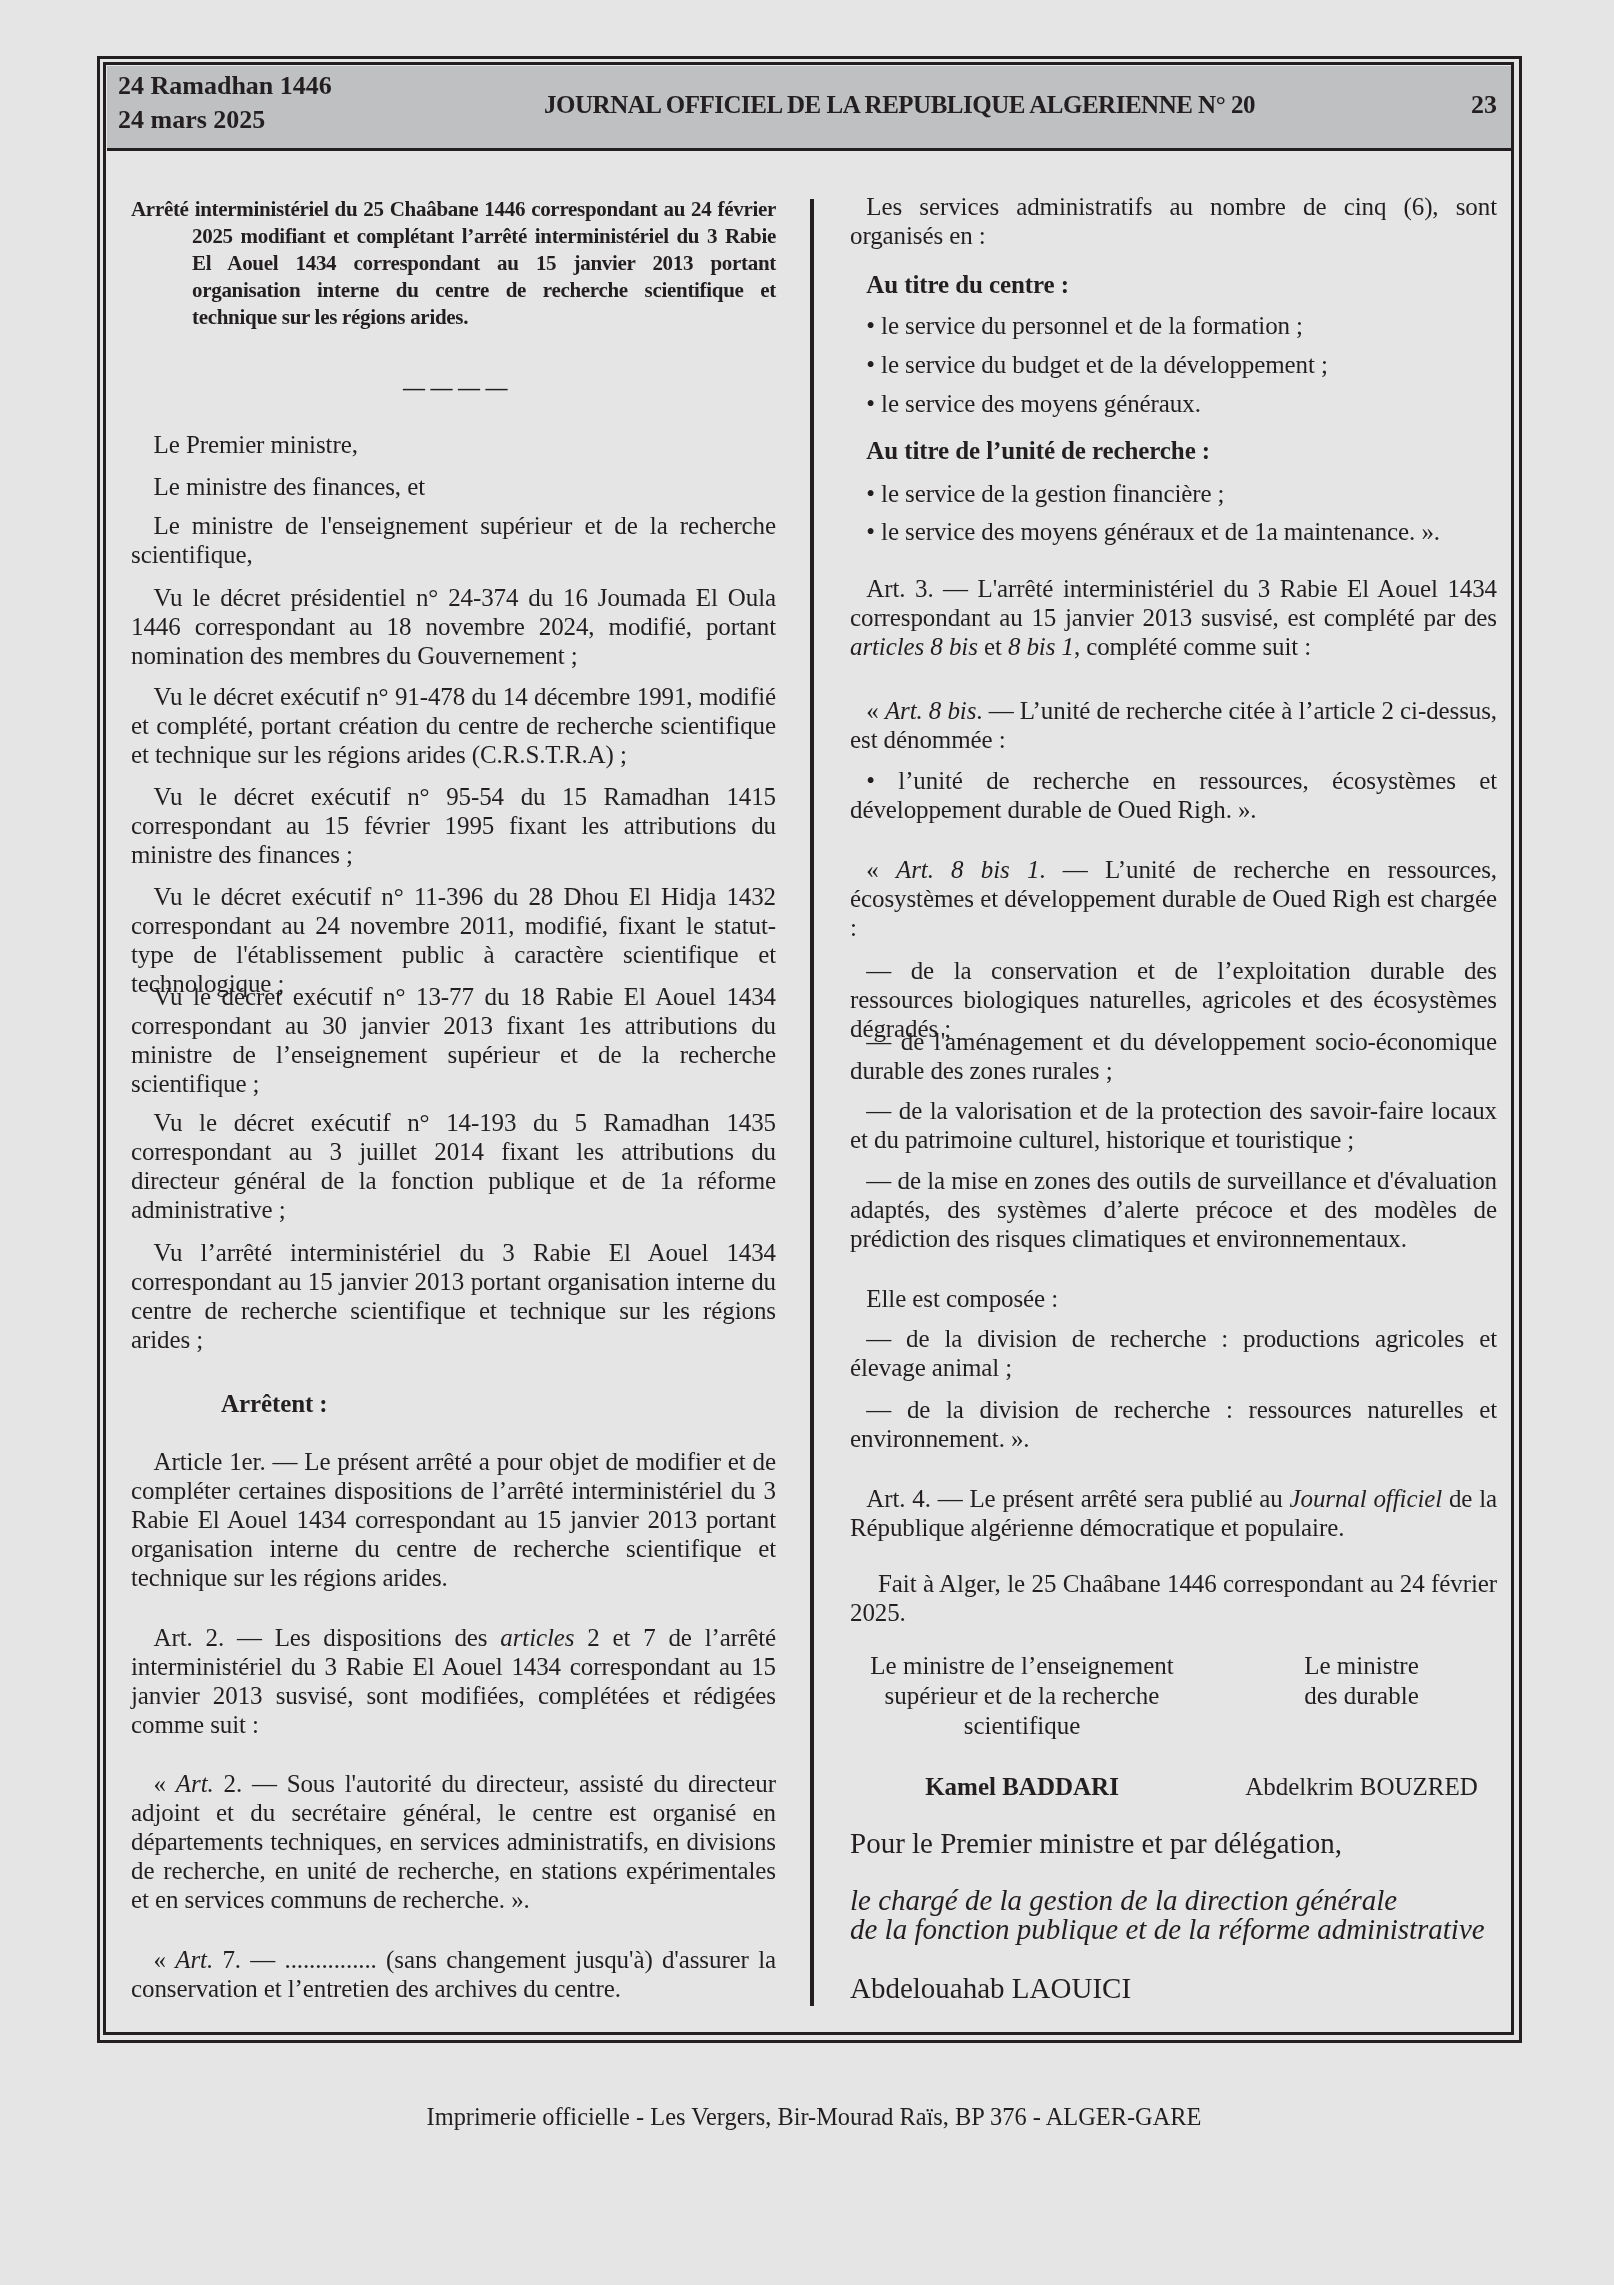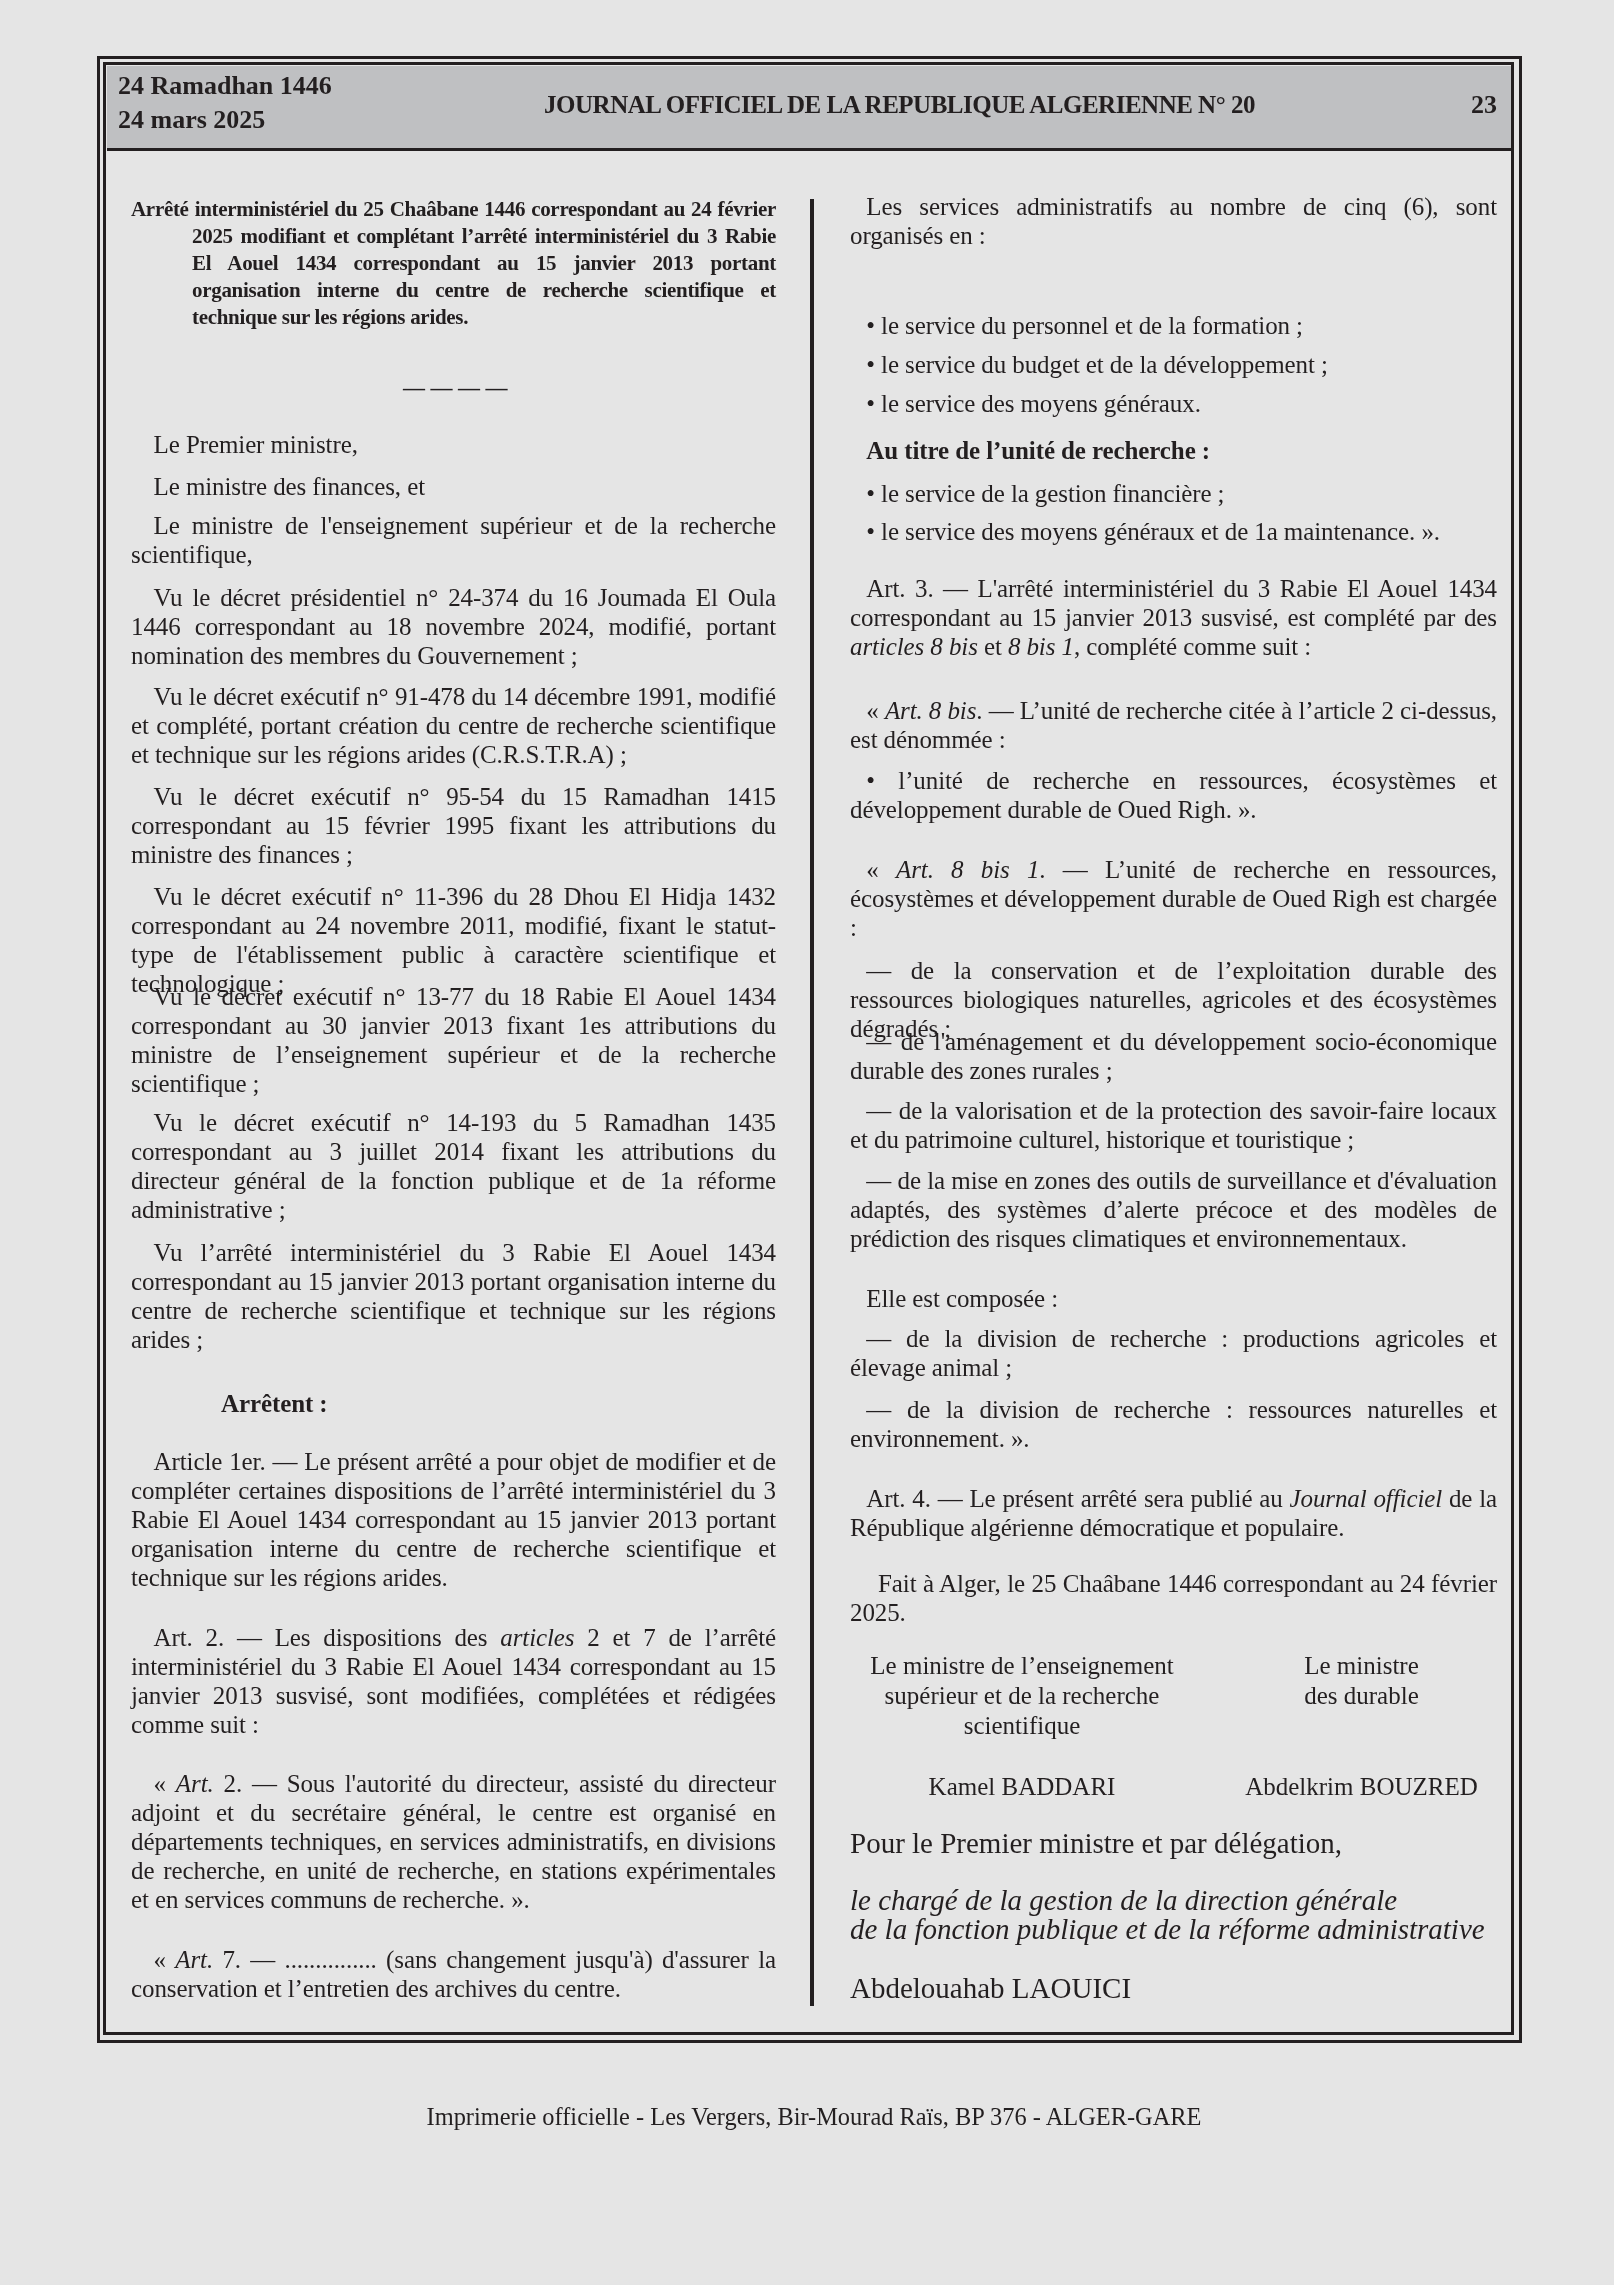--- a/index.html
+++ b/index.html
@@ -119,20 +119,21 @@
 
   <div class="p lc" style="top:1769px;">
     <span>« </span><span class="it">Art.</span><span> 2. — Sous l'autorité du directeur, assisté du directeur adjoint et du secrétaire général, le centre est organisé en départements techniques, en services administratifs, en divisions de recherche, en unité de recherche, en stations expérimentales et en services communs de recherche. ».</span>
   </div>
 
   <div class="p lc" style="top:1945px;">
     <span>« </span><span class="it">Art.</span><span> 7. — ............... (sans changement jusqu'à) d'assurer la conservation et l’entretien des archives du centre.</span>
   </div>
 
   <div class="p rc" style="top:192px;">Les services administratifs au nombre de cinq (6), sont organisés en :</div>
+  <div class="p rc bold" style="top:270px;">Au titre du centre :</div>
   <div class="p rc" style="top:311px;">• le service du personnel et de la formation ;</div>
   <div class="p rc" style="top:350px;">• le service du budget et de la développement ;</div>
   <div class="p rc" style="top:389px;">• le service des moyens généraux.</div>
   <div class="p rc bold" style="top:436px;">Au titre de l’unité de recherche :</div>
   <div class="p rc" style="top:479px;">• le service de la gestion financière ;</div>
   <div class="p rc" style="top:517px;">• le service des moyens généraux et de 1a maintenance. ».</div>
 
   <div class="p rc" style="top:574px;">
     <span>Art. 3. — L'arrêté interministériel du 3 Rabie El Aouel 1434 correspondant au 15 janvier 2013 susvisé, est complété par des </span><span class="it">articles 8 bis</span><span> et </span><span class="it">8 bis 1</span><span>, complété comme suit :</span>
   </div>
@@ -164,21 +165,21 @@
 
   <div class="sig-col sig-left" style="top:1651px;">
     <span class="sig-line">Le ministre de l’enseignement</span>
     <span class="sig-line">supérieur et de la recherche</span>
     <span class="sig-line">scientifique</span>
   </div>
   <div class="sig-col sig-right" style="top:1651px;">
     <span class="sig-line">Le ministre</span>
     <span class="sig-line">des durable</span>
   </div>
-  <div class="sig-col sig-left" style="top:1772px;">Kamel BADDARI</div>
+  <div class="sig-col sig-left" style="top:1772px;font-weight:bold;">Kamel BADDARI</div>
   <div class="sig-col sig-right" style="top:1772px;">Abdelkrim BOUZRED</div>
 
   <div class="centered" style="top:1829px;">Pour le Premier ministre et par délégation,</div>
   <div class="centered it" style="top:1886px;">
     <span class="sig-line">le chargé de la gestion de la direction générale</span>
     <span class="sig-line">de la fonction publique et de la réforme administrative</span>
   </div>
   <div class="centered" style="top:1974px;">Abdelouahab LAOUICI</div>
 
   <div class="footer">Imprimerie officielle - Les Vergers, Bir-Mourad Raïs, BP 376 - ALGER-GARE</div>

